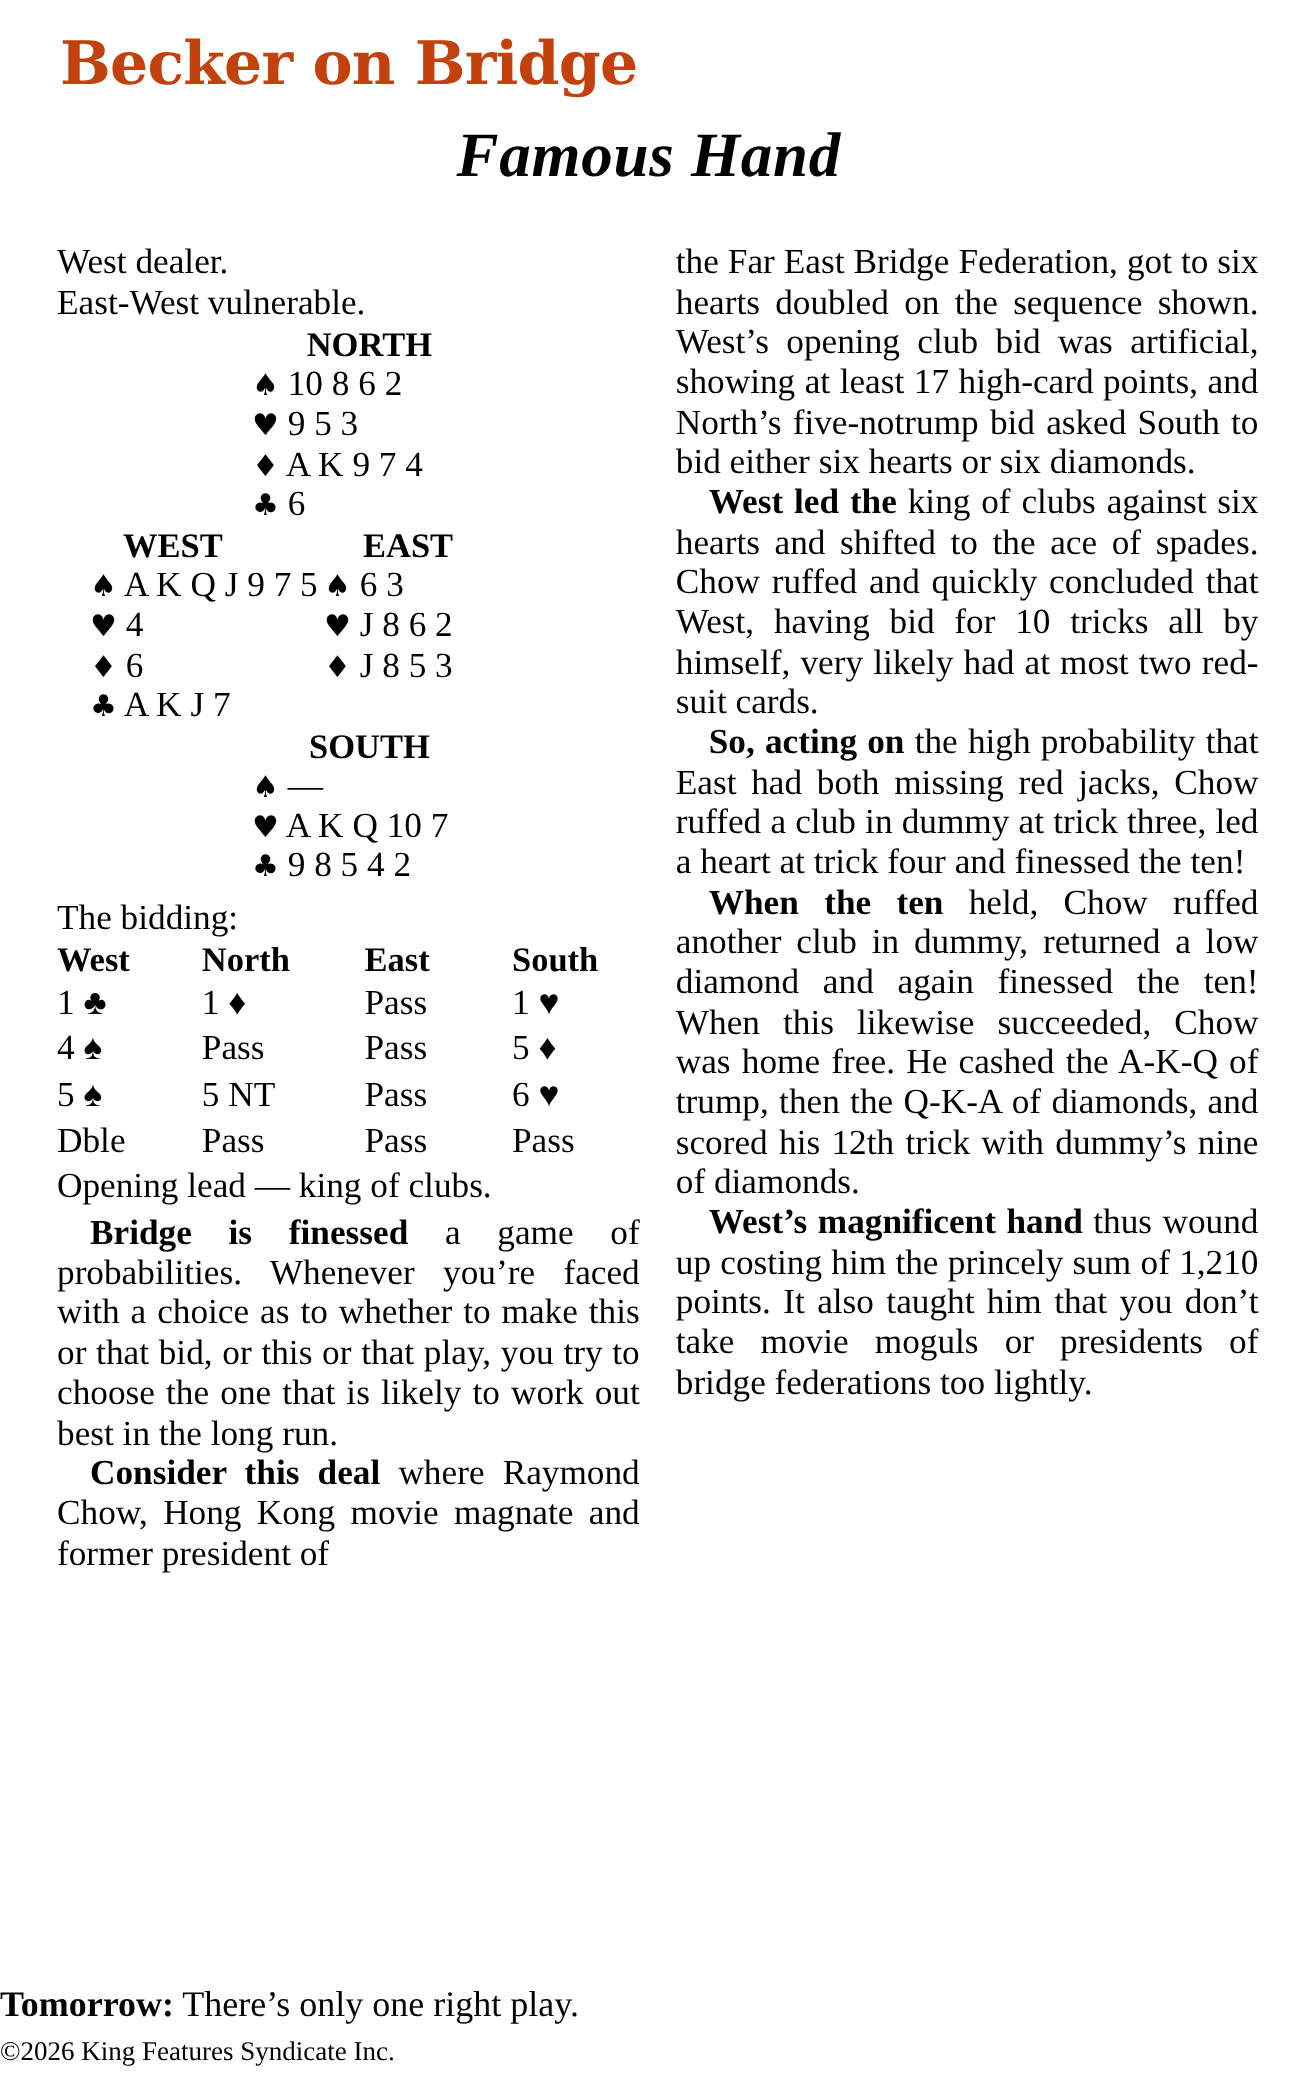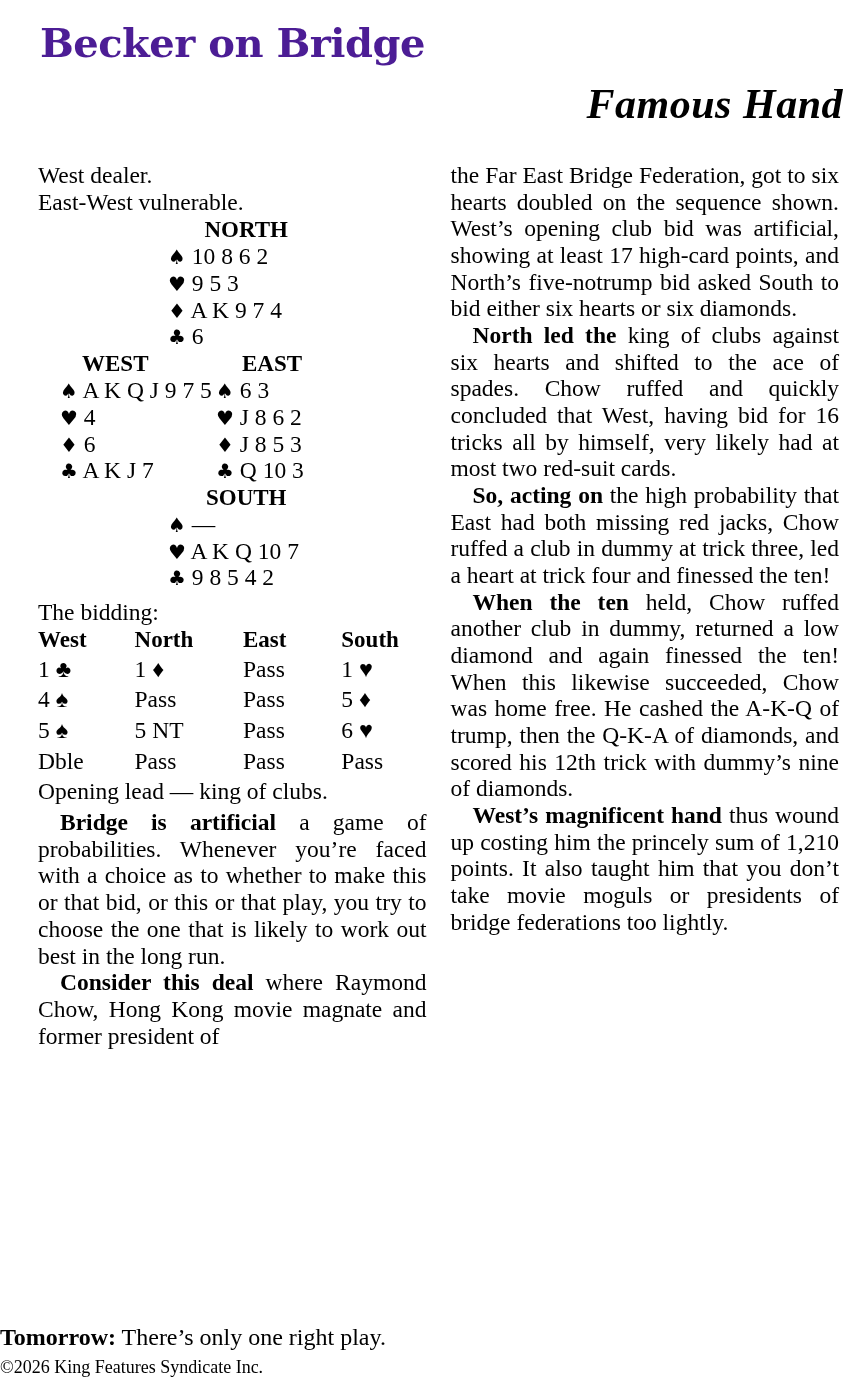--- a/index.html
+++ b/index.html
@@ -19,27 +19,27 @@
     width: 865px;
     height: 1392px;
     box-sizing: border-box;
     padding: 18px 22px 10px 22px;
     position: relative;
   }
   .masthead {
     font-family: "DejaVu Serif", serif;
     font-weight: bold;
     font-size: 40px;
-    color: #4c1d95;
+    color: #c2410c;
     letter-spacing: -0.5px;
     margin: 4px 0 0 18px;
     line-height: 1.05;
   }
   .subhead {
-    text-align: right;
+    text-align: center;
     font-family: "Liberation Serif", serif;
     font-style: italic;
     font-weight: bold;
     font-size: 42px;
     margin: 16px 0 0 0;
     letter-spacing: 0.5px;
   }
   .columns {
     display: flex;
     margin-top: 34px;
@@ -200,24 +200,20 @@
             <span>6 3</span>
           </div>
           <div class="hand-row">
             <span class="sym sym-red">♥</span>
             <span>J 8 6 2</span>
           </div>
           <div class="hand-row">
             <span class="sym sym-red">♦</span>
             <span>J 8 5 3</span>
           </div>
-          <div class="hand-row">
-            <span class="sym">♣</span>
-            <span>Q 10 3</span>
-          </div>
         </div>
       </div>
 
       <div class="south-block">
         <span class="hand-label">SOUTH</span>
         <div class="hand-rows south-hand">
           <div class="hand-row">
             <span class="sym">♠</span>
             <span>—</span>
           </div>
@@ -267,35 +263,35 @@
             <td>Pass</td>
             <td>Pass</td>
             <td>Pass</td>
           </tr>
         </tbody>
       </table>
 
       <div class="opening-lead">Opening lead — king of clubs.</div>
 
       <p class="body first">
-        <span class="lead-in">Bridge is artificial</span><span> a game of probabilities. Whenever you’re faced with a choice as to whether to make this or that bid, or this or that play, you try to choose the one that is likely to work out best in the long run.</span>
+        <span class="lead-in">Bridge is finessed</span><span> a game of probabilities. Whenever you’re faced with a choice as to whether to make this or that bid, or this or that play, you try to choose the one that is likely to work out best in the long run.</span>
       </p>
 
       <p class="body">
         <span class="lead-in">Consider this deal</span><span> where Raymond Chow, Hong Kong movie magnate and former president of </span>
       </p>
     </div>
 
     <div class="col col-right">
       <p class="body" style="text-indent:0">
         <span id="cont-text">the Far East Bridge Federation, got to six hearts doubled on the sequence shown. West’s opening club bid was artificial, showing at least 17 high-card points, and North’s five-notrump bid asked South to bid either six hearts or six diamonds.</span>
       </p>
 
       <p class="body">
-        <span class="lead-in">North led the</span><span> king of clubs against six hearts and shifted to the ace of spades. Chow ruffed and quickly concluded that West, having bid for 16 tricks all by himself, very likely had at most two red-suit cards.</span>
+        <span class="lead-in">West led the</span><span> king of clubs against six hearts and shifted to the ace of spades. Chow ruffed and quickly concluded that West, having bid for 10 tricks all by himself, very likely had at most two red-suit cards.</span>
       </p>
 
       <p class="body">
         <span class="lead-in">So, acting on</span><span> the high probability that East had both missing red jacks, Chow ruffed a club in dummy at trick three, led a heart at trick four and finessed the ten!</span>
       </p>
 
       <p class="body">
         <span class="lead-in">When the ten</span><span> held, Chow ruffed another club in dummy, returned a low diamond and again finessed the ten! When this likewise succeeded, Chow was home free. He cashed the A-K-Q of trump, then the Q-K-A of diamonds, and scored his 12th trick with dummy’s nine of diamonds.</span>
       </p>
 

